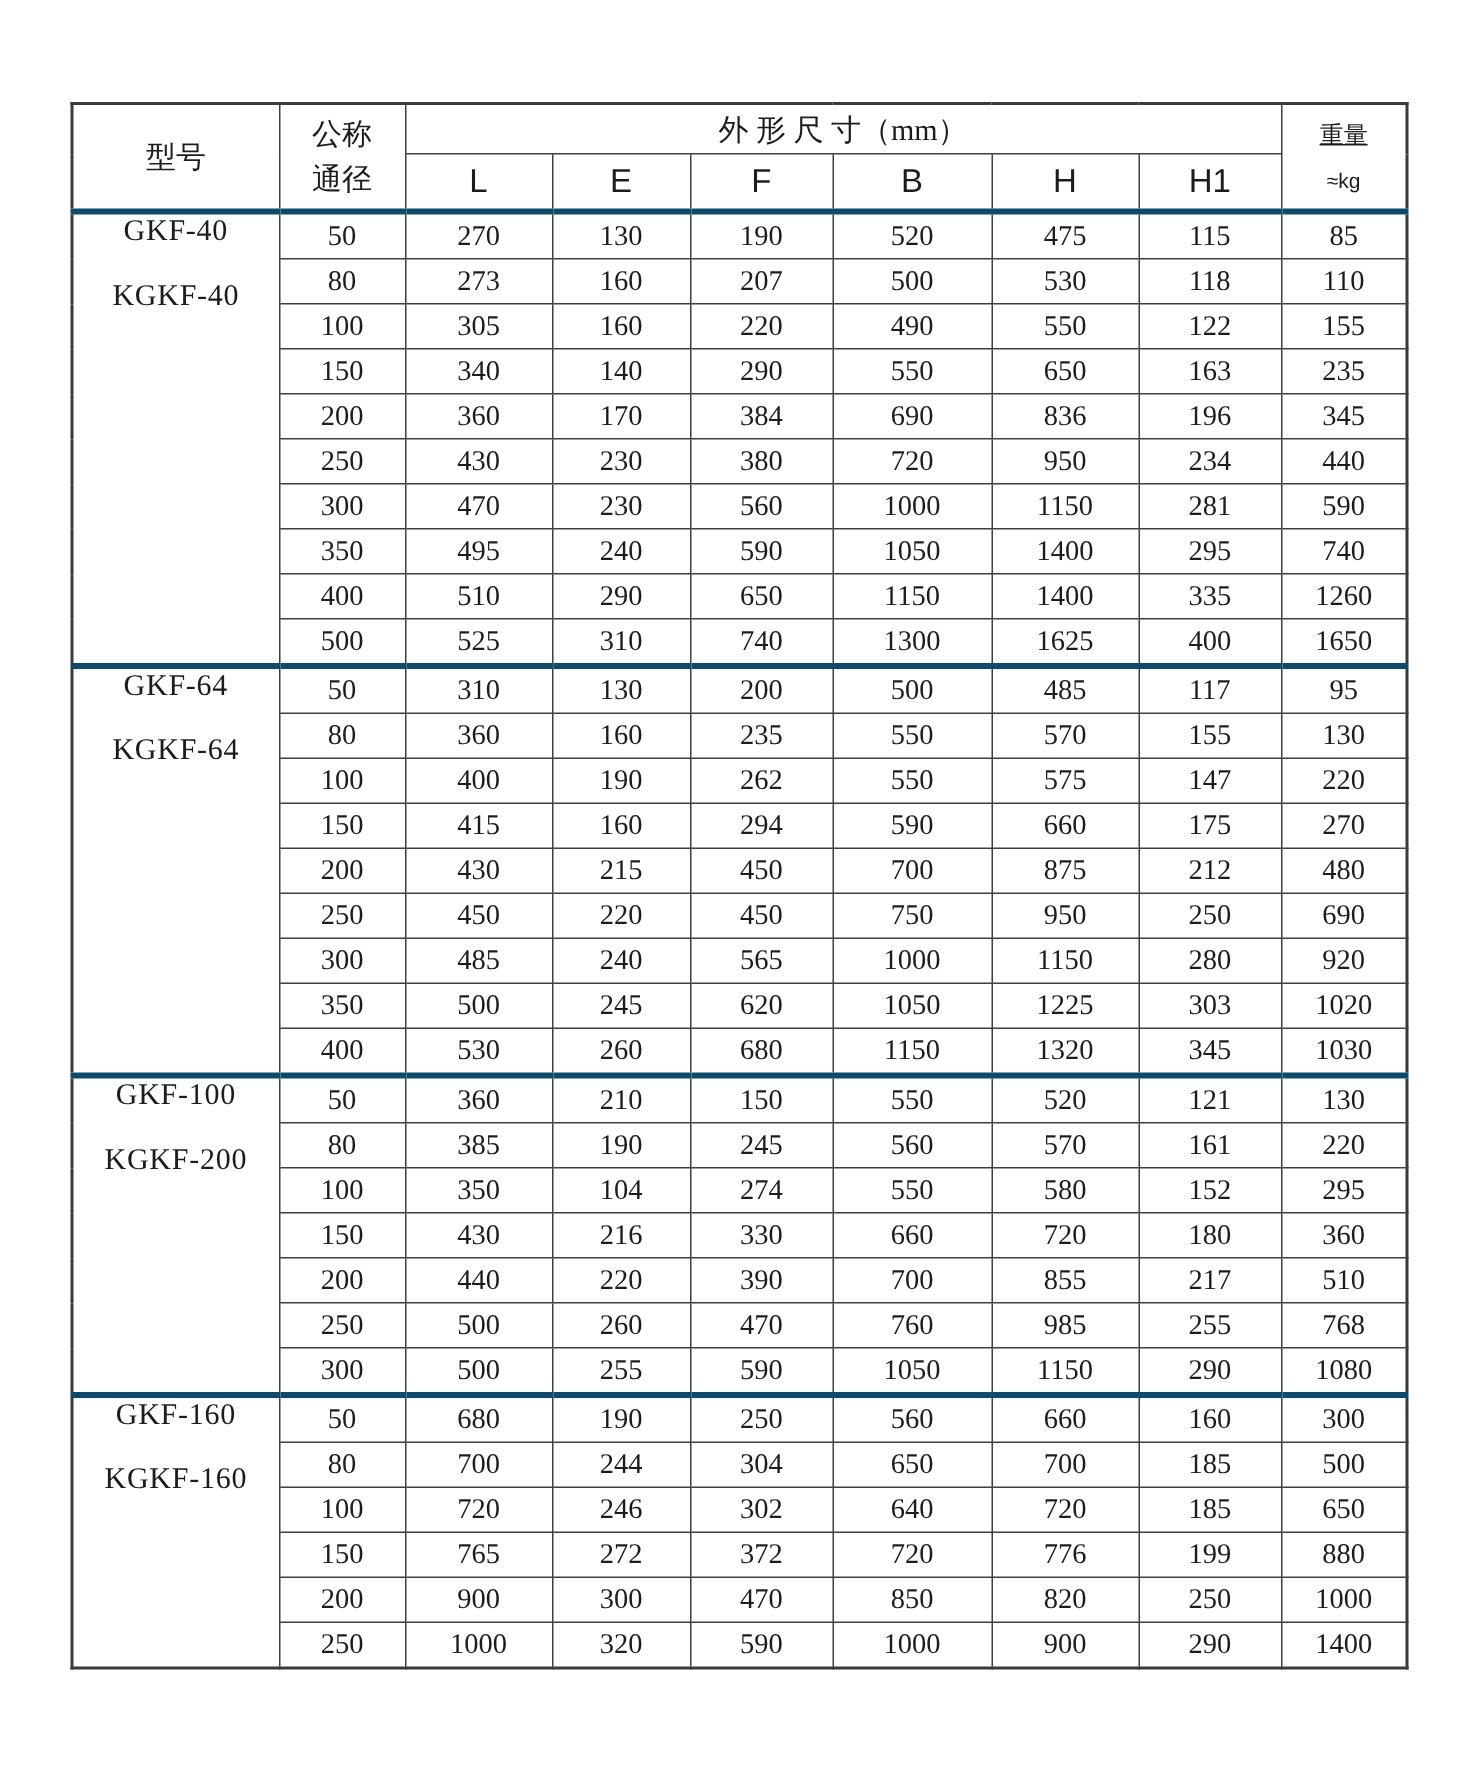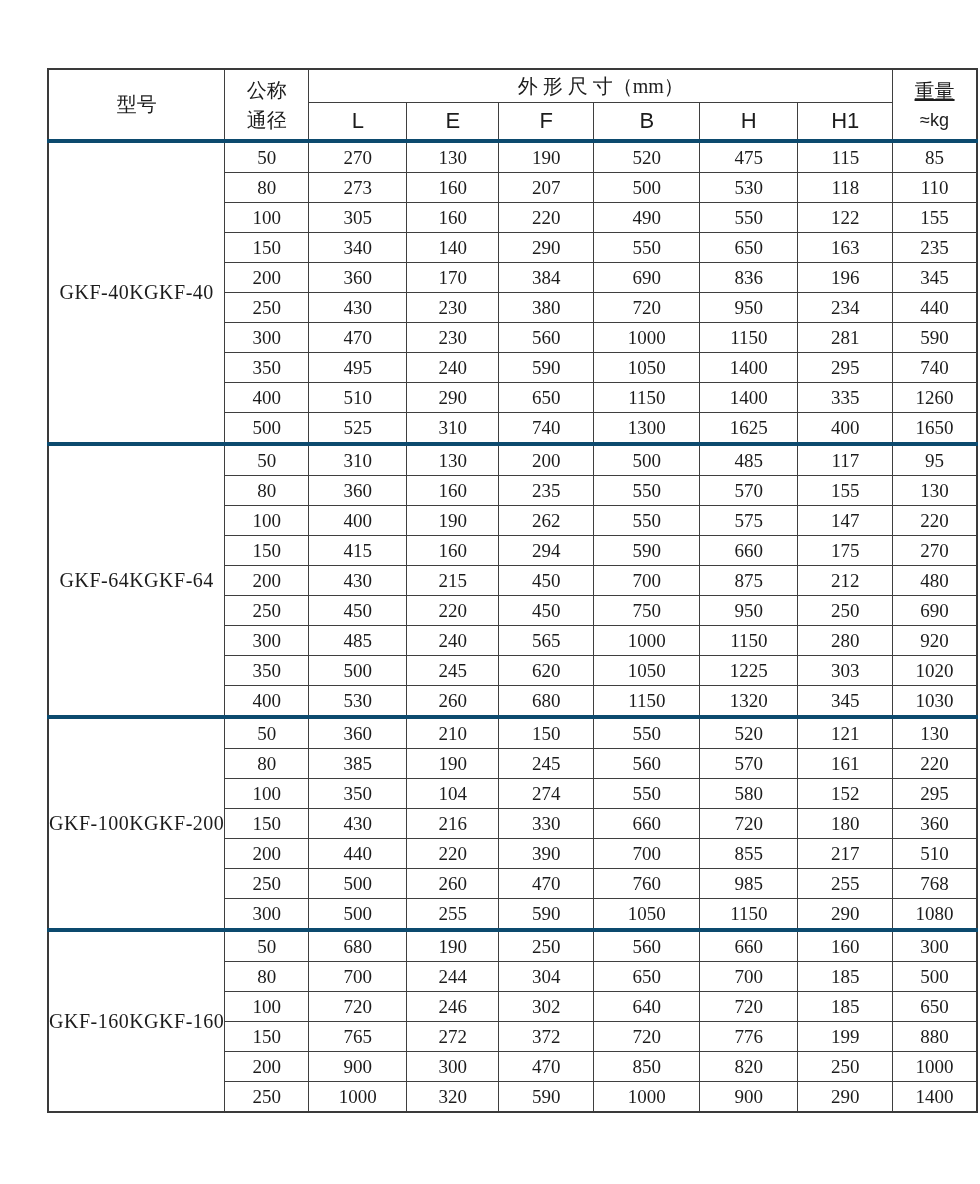--- a/index.html
+++ b/index.html
@@ -37,26 +37,26 @@
   }
   .hdr-row1 th { height: 32px; }
   .hdr-row2 th { height: 36px; }
   .dim-letter {
     font-family: "Liberation Sans", "DejaVu Sans", sans-serif;
     font-size: 22px;
   }
   .two-line { line-height: 30px; }
   .weight-approx {
     font-family: "Liberation Sans", "DejaVu Sans", sans-serif;
-    font-size: 18px;
+    font-size: 14px;
     line-height: 28px;
   }
   .weight-cjk {
     font-family: "Liberation Serif", "DejaVu Serif", serif;
-    font-size: 20px;
+    font-size: 16px;
     line-height: 30px;
     text-decoration: underline;
   }
   
   .spec-table tbody td {
     height: 29px;
     font-family: "Liberation Serif", "DejaVu Serif", serif;
     font-size: 19px;
   }
   .spec-table tbody tr.group-start td {
@@ -64,22 +64,21 @@
   }
   .spec-table thead tr.hdr-row2 th,
   .spec-table thead th[rowspan] {
     border-bottom: 2px solid #3a3a3a;
   }
   .model-cell {
     font-family: "Liberation Sans", "DejaVu Sans", sans-serif;
   }
   .model-cell .model-stack {
     display: flex;
-    flex-direction: row;
-    justify-content: center;
+    flex-direction: column;
     align-items: center;
     row-gap: 20px;
     height: 100%;
   }
   .model-name {
     font-size: 20px;
     letter-spacing: 0.5px;
   }
 </style>
 </head>

